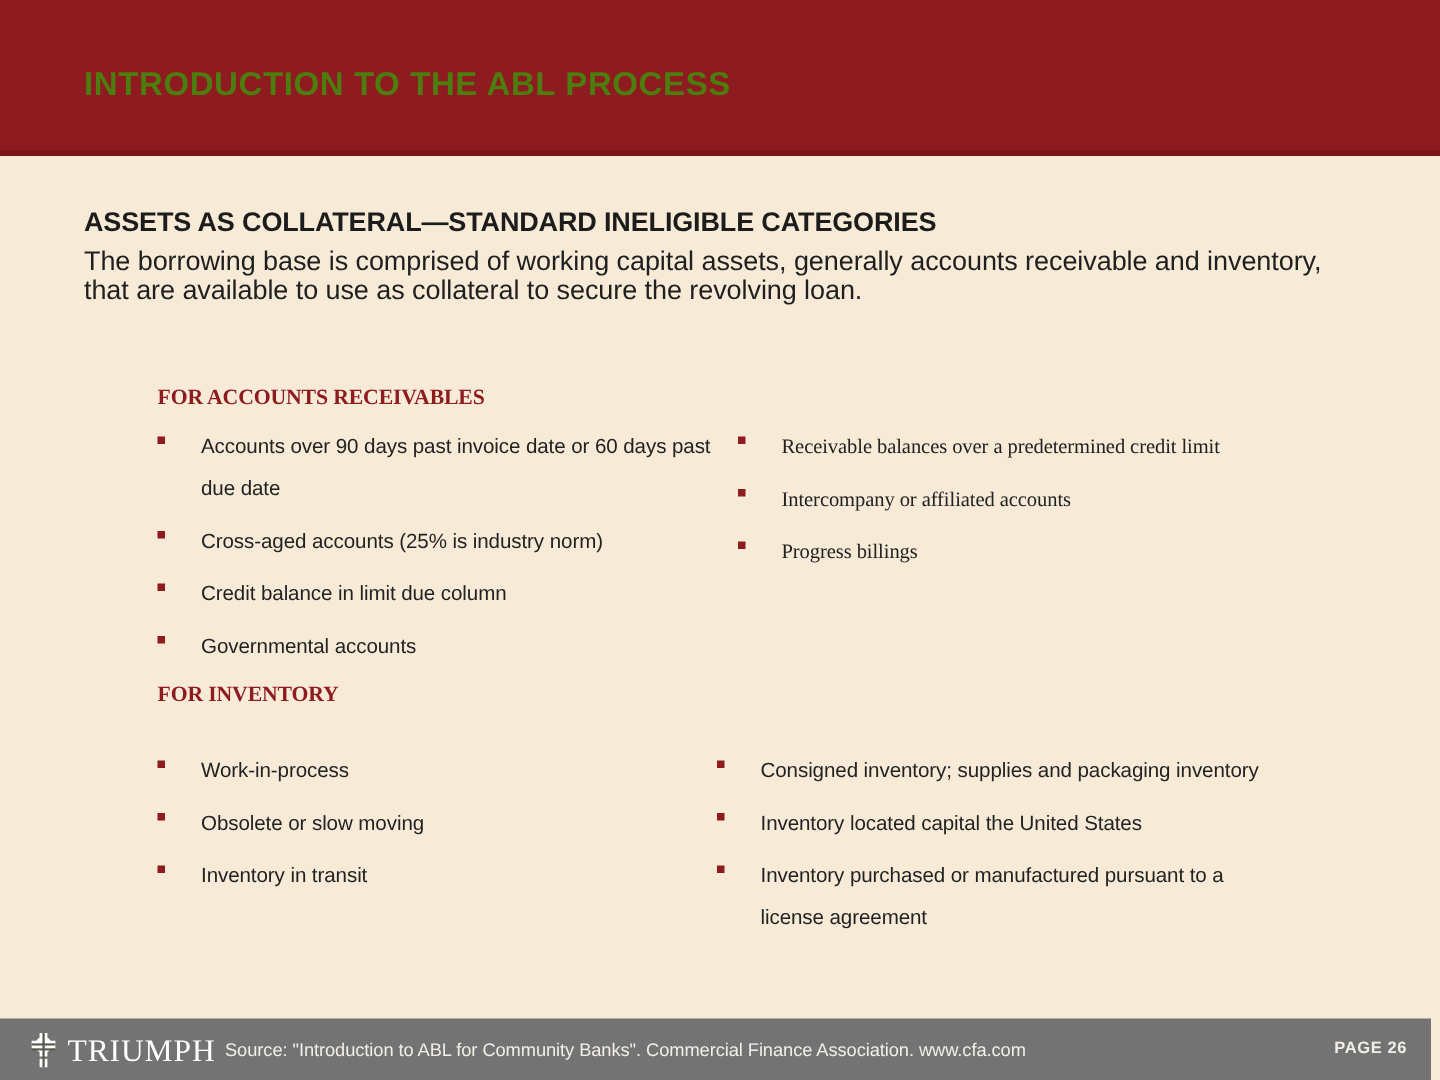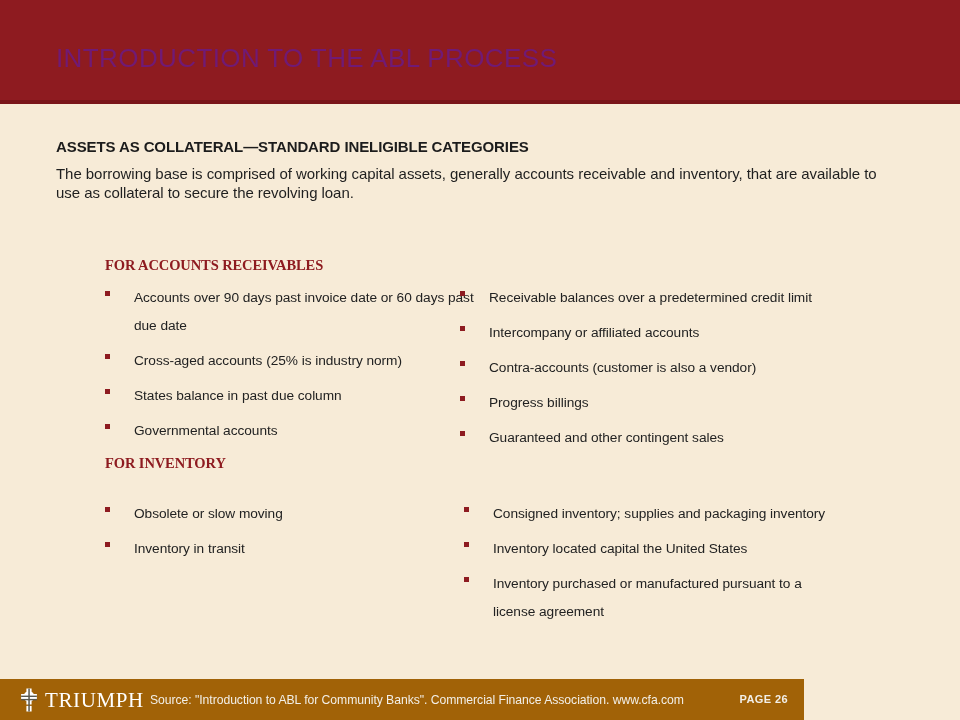--- a/index.html
+++ b/index.html
@@ -32,44 +32,44 @@
     left: 0;
     top: 100px;
     width: 960px;
     height: 4px;
     background: #7a1519;
   }
   .slide-title {
     position: absolute;
     left: 56px;
     top: 43px;
-    font-size: 26px;
-    font-weight: normal;
+    font-size: 22px;
+    font-weight: bold;
     letter-spacing: 0.4px;
-    color: #701a75;
+    color: #4d7c0f;
     white-space: nowrap;
   }
 
   
   .section-subtitle {
     position: absolute;
     left: 56px;
     top: 138px;
-    font-size: 15px;
+    font-size: 18px;
     font-weight: bold;
     color: #1c1c1c;
     letter-spacing: -0.1px;
     white-space: nowrap;
   }
   .intro-paragraph {
     position: absolute;
     left: 56px;
     top: 165px;
     width: 846px;
-    font-size: 15px;
+    font-size: 18px;
     line-height: 18.5px;
     color: #1f1f1f;
     letter-spacing: -0.05px;
   }
 
   
   .cat-heading {
     position: absolute;
     font-size: 14.5px;
     font-weight: bold;
@@ -102,32 +102,32 @@
   .bullet-marker {
     position: absolute;
     left: 0;
     top: 7px;
     width: 5px;
     height: 5px;
     background: #8e1b20;
   }
 
   #list-ar-left  { left: 105px; top: 284px; width: 372px; }
-  #list-ar-right { left: 460px; top: 284px; width: 360px; }
+  #list-ar-right { left: 492px; top: 284px; width: 360px; font-family: Liberation Serif, serif; }
   #list-inv-left { left: 105px; top: 500px; width: 372px; }
-  #list-inv-right{ left: 464px; top: 500px; width: 366px; }
+  #list-inv-right{ left: 478px; top: 500px; width: 366px; }
 
   
   .footer-bar {
     position: absolute;
     left: 0;
     bottom: 0;
-    width: 804px;
+    width: 954px;
     height: 41px;
-    background: #a16207;
+    background: #737373;
   }
   .logo-block {
     position: absolute;
     left: 16px;
     top: 8px;
     display: flex;
     align-items: center;
     height: 26px;
   }
   .logo-mark {
@@ -173,33 +173,32 @@
   <div class="header-band-underline"></div>
   <div class="slide-title">INTRODUCTION TO THE ABL PROCESS</div>
 
   <div class="section-subtitle">ASSETS AS COLLATERAL—STANDARD INELIGIBLE CATEGORIES</div>
   <div class="intro-paragraph">The borrowing base is comprised of working capital assets, generally accounts receivable and inventory, that are available to use as collateral to secure the revolving loan.</div>
 
   <div class="cat-heading" id="heading-ar">FOR ACCOUNTS RECEIVABLES</div>
   <ul class="bullet-list" id="list-ar-left">
       <li class="bullet-item"><span class="bullet-marker"></span><span>Accounts over 90 days past invoice date or 60 days past due date</span></li>
       <li class="bullet-item"><span class="bullet-marker"></span><span>Cross-aged accounts (25% is industry norm)</span></li>
-      <li class="bullet-item"><span class="bullet-marker"></span><span>States balance in past due column</span></li>
+      <li class="bullet-item"><span class="bullet-marker"></span><span>Credit balance in limit due column</span></li>
       <li class="bullet-item"><span class="bullet-marker"></span><span>Governmental accounts</span></li>
     </ul>
   <ul class="bullet-list" id="list-ar-right">
       <li class="bullet-item"><span class="bullet-marker"></span><span>Receivable balances over a predetermined credit limit</span></li>
       <li class="bullet-item"><span class="bullet-marker"></span><span>Intercompany or affiliated accounts</span></li>
-      <li class="bullet-item"><span class="bullet-marker"></span><span>Contra-accounts (customer is also a vendor)</span></li>
       <li class="bullet-item"><span class="bullet-marker"></span><span>Progress billings</span></li>
-      <li class="bullet-item"><span class="bullet-marker"></span><span>Guaranteed and other contingent sales</span></li>
     </ul>
 
   <div class="cat-heading" id="heading-inv">FOR INVENTORY</div>
   <ul class="bullet-list" id="list-inv-left">
+      <li class="bullet-item"><span class="bullet-marker"></span><span>Work-in-process</span></li>
       <li class="bullet-item"><span class="bullet-marker"></span><span>Obsolete or slow moving</span></li>
       <li class="bullet-item"><span class="bullet-marker"></span><span>Inventory in transit</span></li>
     </ul>
   <ul class="bullet-list" id="list-inv-right">
       <li class="bullet-item"><span class="bullet-marker"></span><span>Consigned inventory; supplies and packaging inventory</span></li>
       <li class="bullet-item"><span class="bullet-marker"></span><span>Inventory located capital the United States</span></li>
       <li class="bullet-item"><span class="bullet-marker"></span><span>Inventory purchased or manufactured pursuant to a license agreement</span></li>
     </ul>
 
   <div class="footer-bar">

